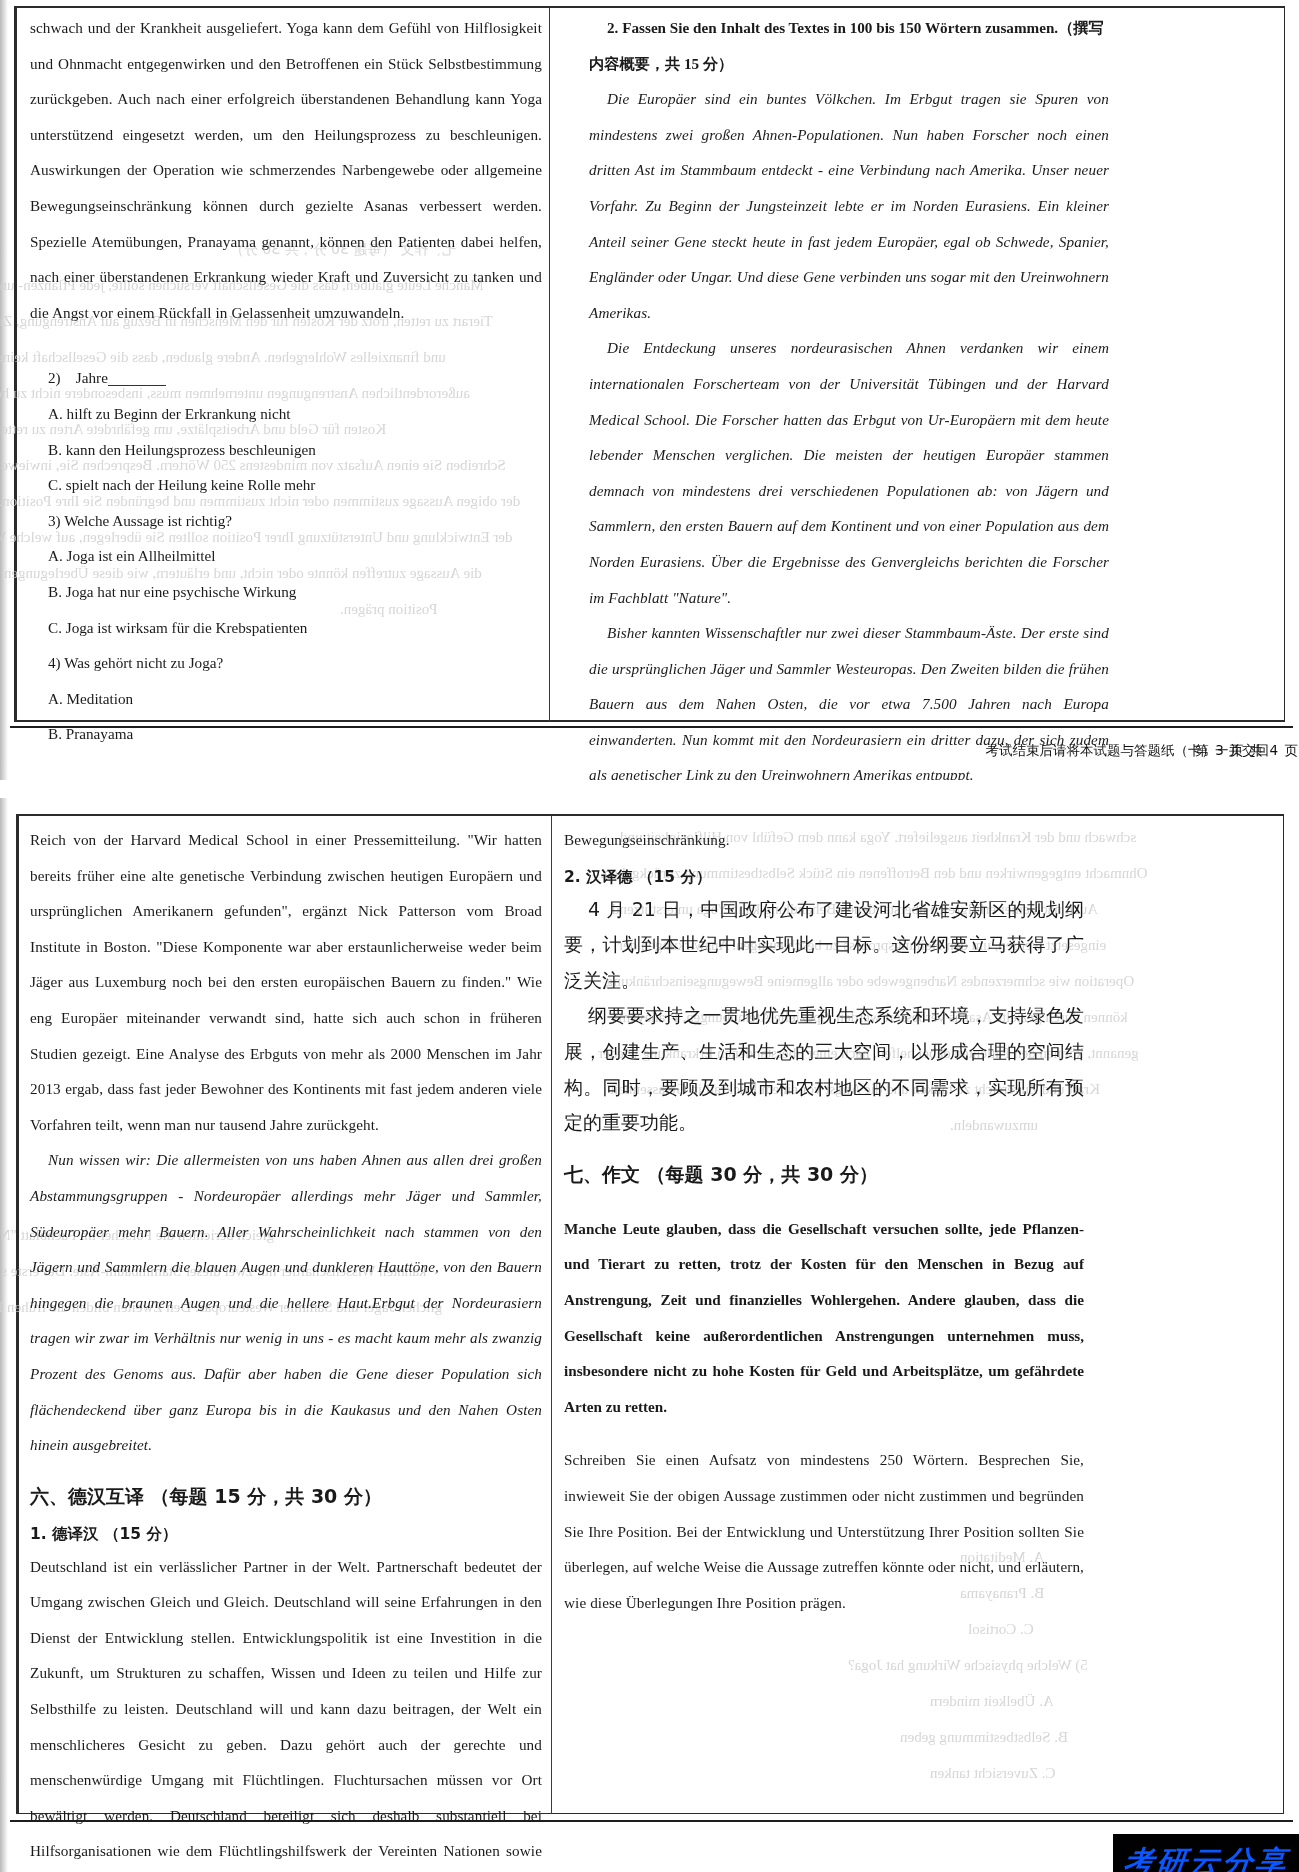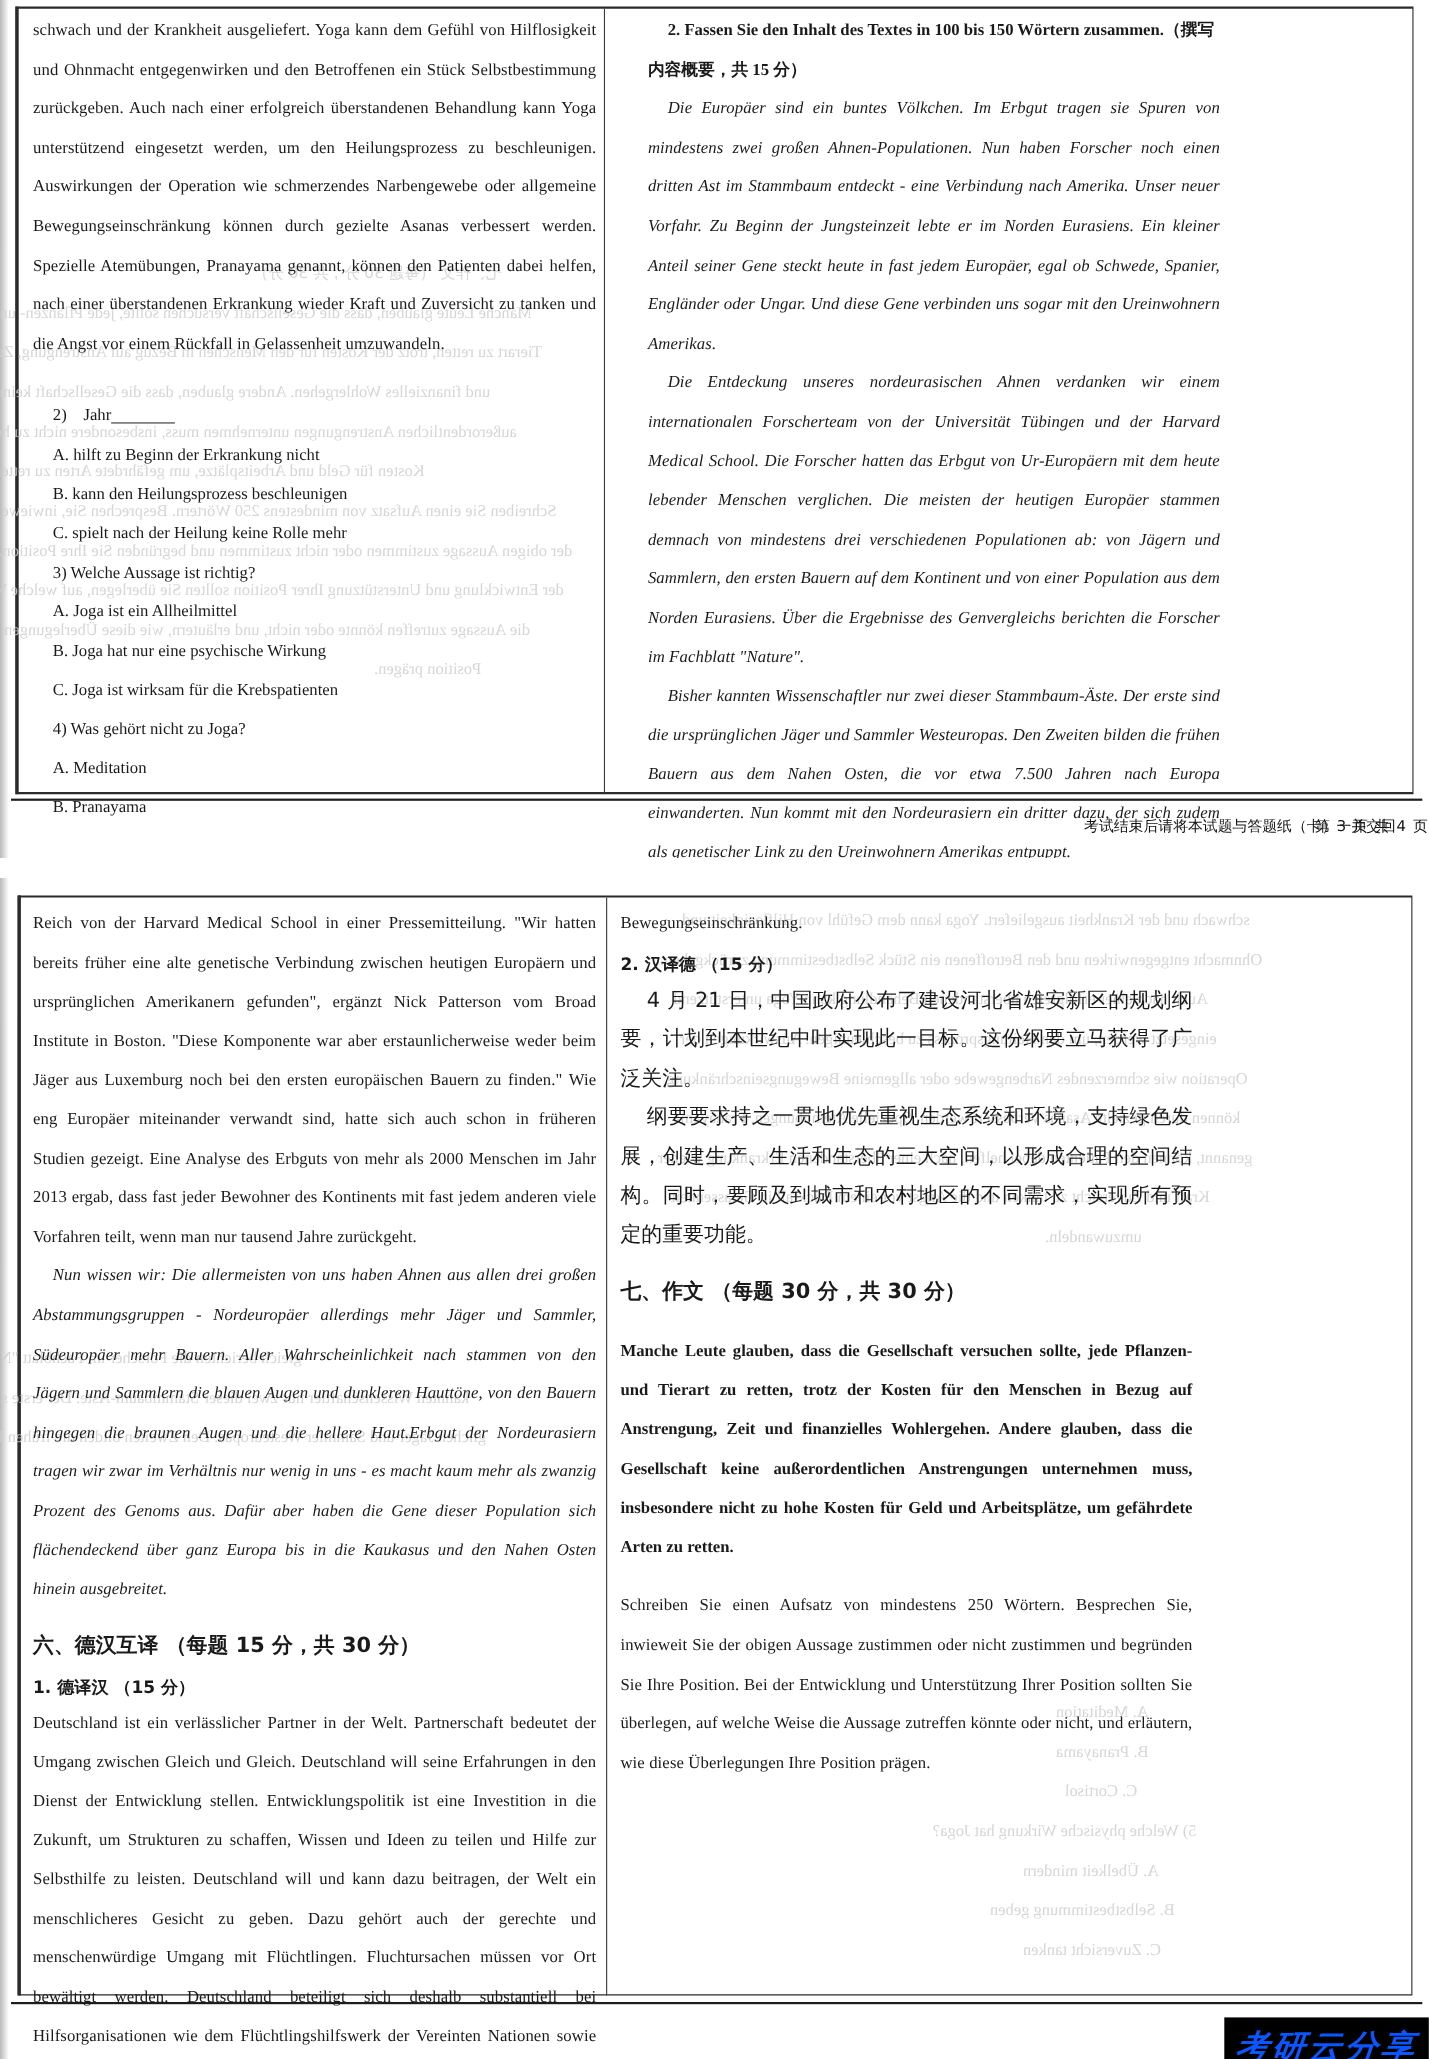--- a/index.html
+++ b/index.html
@@ -201,21 +201,21 @@
 
   <div class="col p3left">
     <p class="para">schwach und der Krankheit ausgeliefert. Yoga kann dem Gefühl von Hilflosigkeit und Ohnmacht entgegenwirken und den Betroffenen ein Stück Selbstbestimmung zurückgeben. Auch nach einer erfolgreich überstandenen Behandlung kann Yoga unterstützend eingesetzt werden, um den Heilungsprozess zu beschleunigen. Auswirkungen der Operation wie schmerzendes Narbengewebe oder allgemeine Bewegungseinschränkung können durch gezielte Asanas verbessert werden. Spezielle Atemübungen, Pranayama genannt, können den Patienten dabei helfen, nach einer überstandenen Erkrankung wieder Kraft und Zuversicht zu tanken und die Angst vor einem Rückfall in Gelassenheit umzuwandeln.</p>
 
     <div style="height:30px;"></div>
 
 
     <p class="qline numgap">
       <span>2)</span>
       &nbsp;&nbsp;
-      <span>Jahr</span><span class="blank"></span>
+      <span>Jahre</span><span class="blank"></span>
     </p>
     <p class="qline opt">A. hilft zu Beginn der Erkrankung nicht</p>
     <p class="qline opt">B. kann den Heilungsprozess beschleunigen</p>
     <p class="qline opt">C. spielt nach der Heilung keine Rolle mehr</p>
 
     <p class="qline numgap">
       <span>3)</span>
       <span>Welche Aussage ist richtig?</span>
     </p>
     <p class="qline opt">A. Joga ist ein Allheilmittel</p>

